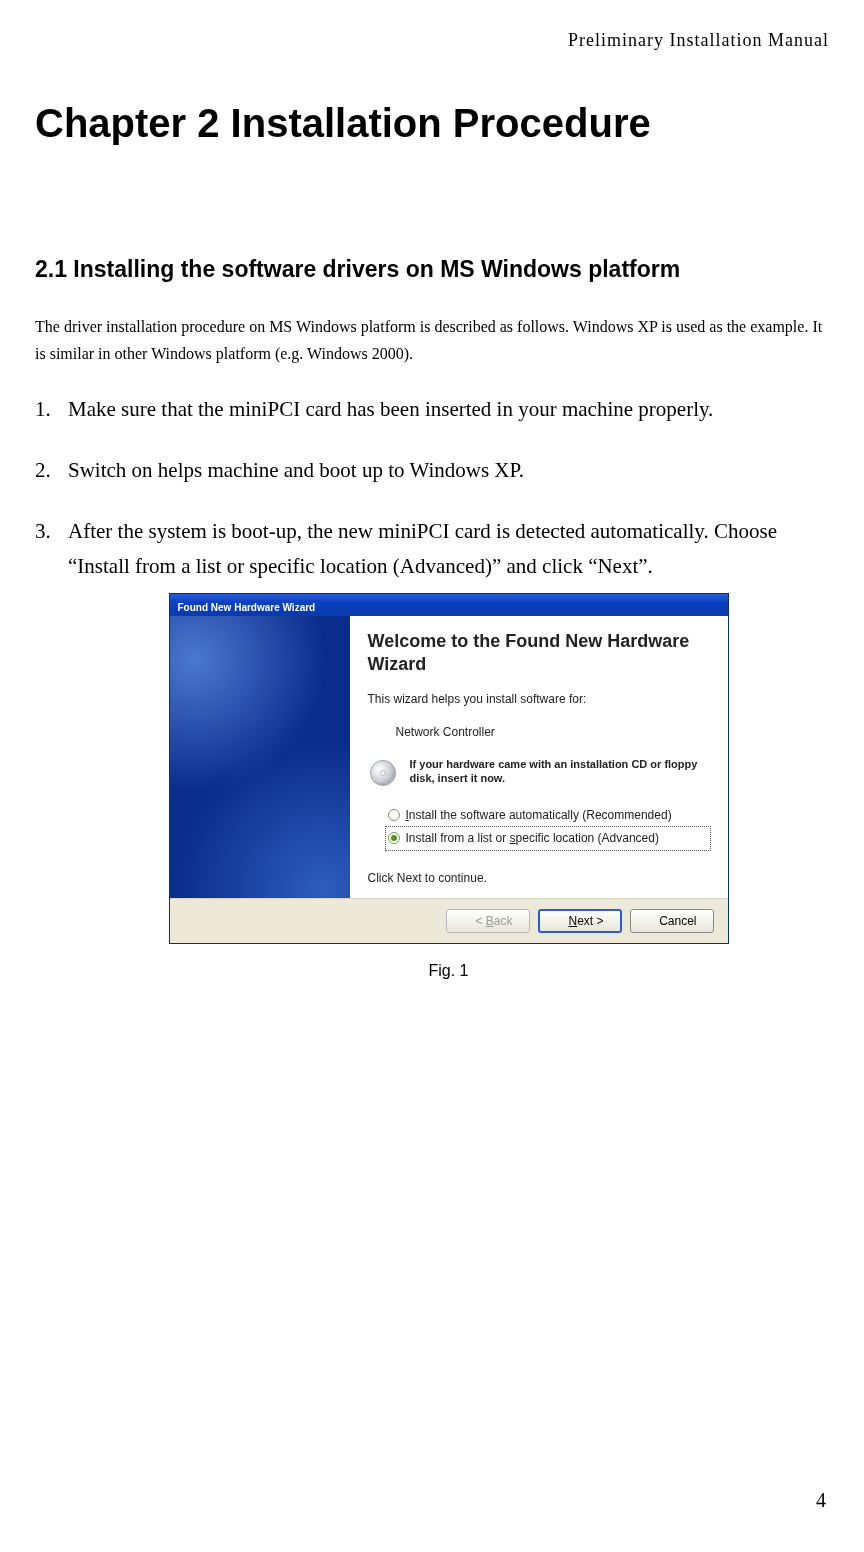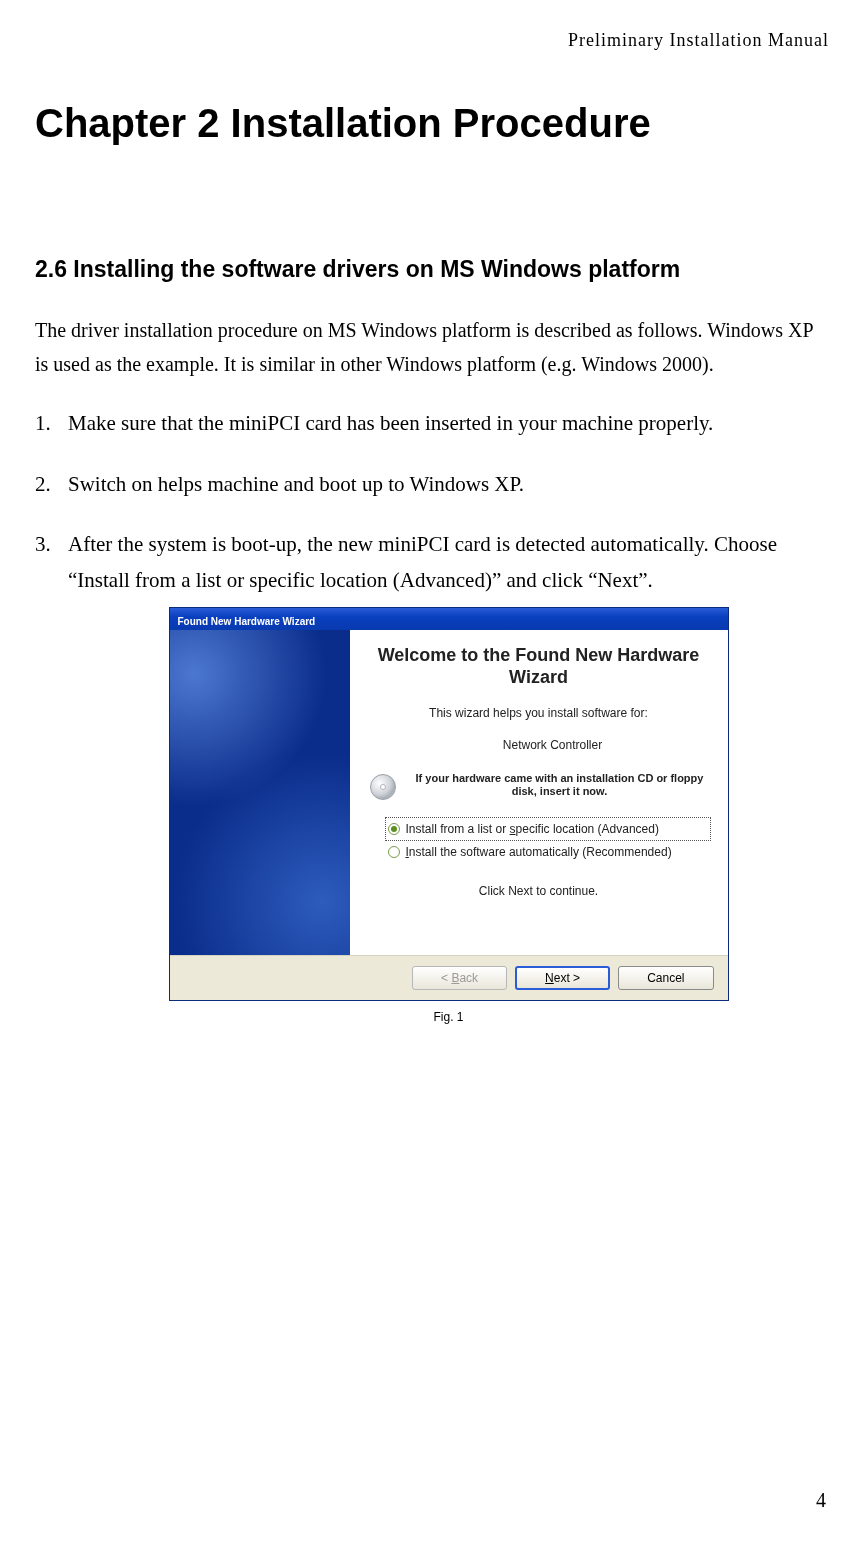--- a/index.html
+++ b/index.html
@@ -24,21 +24,21 @@
     font-size: 40px;
     margin-bottom: 110px;
   }
   .section-title {
     font-family: Arial, "Helvetica Neue", sans-serif;
     font-weight: bold;
     font-size: 23px;
     margin-bottom: 30px;
   }
   .body-text {
-    font-size: 20px;
+    font-size: 16px;
     line-height: 1.7;
     margin-bottom: 25px;
   }
   ol.steps {
     list-style: none;
     counter-reset: step;
     padding-left: 0;
   }
   ol.steps > li {
     counter-increment: step;
@@ -70,22 +70,21 @@
     height: 22px;
     background: linear-gradient(to bottom, #2a5cd8, #0a3fbf 40%, #083aaf);
     color: #fff;
     font-weight: bold;
     font-size: 10px;
     padding: 5px 8px 0 8px;
   }
   .wizard-body {
     display: flex;
     background: #fff;
-    height: 325px;
-    text-align: center;
+    height: 282px;
   }
   .wizard-side {
     width: 180px;
     background: #0a2c8a;
     position: relative;
     overflow: hidden;
   }
   .wizard-side-swoosh {
     position: absolute;
     width: 260px; height: 260px;
@@ -178,55 +177,55 @@
   }
   .xp-btn {
     min-width: 84px;
     height: 24px;
     font-family: Tahoma, sans-serif;
     font-size: 12px;
     background: linear-gradient(to bottom, #fff, #e9e6d9);
     border: 1px solid #8a8a8a;
     border-radius: 3px;
     color: #000;
-    padding: 0 28px;
+    padding: 0 16px;
     line-height: 22px;
     text-align: right;
   }
   .xp-btn.disabled {
     color: #9a9a9a;
     border-color: #b7b7b7;
   }
   .xp-btn.default {
     border: 2px solid #2a5cd8;
     line-height: 20px;
   }
   .xp-btn .u { text-decoration: underline; }
   .fig-caption {
     text-align: center;
     font-family: Arial, sans-serif;
-    font-size: 12px;
-    margin-top: 6px;
+    font-size: 16px;
+    margin-top: 13px;
   }
   .page-number {
     position: absolute;
     right: 38px;
     bottom: 40px;
     font-size: 20px;
     font-family: "Times New Roman", serif;
   }
 </style>
 </head>
 <body>
 
 <div class="page-header">Preliminary  Installation  Manual</div>
 
 <h1 class="chapter-title">Chapter 2 Installation Procedure</h1>
 
-<h2 class="section-title">2.6 Installing the software drivers on MS Windows platform</h2>
+<h2 class="section-title">2.1 Installing the software drivers on MS Windows platform</h2>
 
 <p class="body-text">The driver installation procedure on MS Windows platform is described as follows. Windows XP is used as the example. It is similar in other Windows platform (e.g. Windows 2000).</p>
 
 <ol class="steps">
   <li>Make sure that the miniPCI card has been inserted in your machine properly.</li>
   <li>Switch on helps machine and boot up to Windows XP.</li>
   <li>
     <span>After the system is boot-up, the new miniPCI card is detected automatically. Choose “Install from a list or specific location (Advanced)” and click “Next”.</span>
 
     <div class="wizard-wrap">
@@ -243,34 +242,34 @@
             <div class="wizard-device">Network Controller</div>
             <div class="wizard-cd-row">
               <div class="cd-icon">
                 <div class="cd-disc"></div>
                   <div class="cd-hole"></div>
               </div>
               <div class="cd-text">If your hardware came with an installation CD or floppy disk, insert it now.</div>
             </div>
 
             <div class="radio-group">
+              <div class="radio-row">
+                <span class="radio"></span>
+                <span class="radio-label">
+                  <span></span><span class="u">I</span><span>nstall the software automatically (Recommended)</span>
+                </span>
+              </div>
               <div class="radio-row selected">
                 <span class="radio filled">
                     <span class="dot"></span>
                   </span>
                 <span class="radio-label">
                   <span>Install from a list or </span><span class="u">s</span><span>pecific location (Advanced)</span>
                 </span>
               </div>
-              <div class="radio-row">
-                <span class="radio"></span>
-                <span class="radio-label">
-                  <span></span><span class="u">I</span><span>nstall the software automatically (Recommended)</span>
-                </span>
-              </div>
             </div>
 
             <div class="wizard-continue">Click Next to continue.</div>
           </div>
         </div>
         <div class="wizard-footer">
           <div class="xp-btn disabled">
             <span>&lt; </span><span class="u">B</span><span>ack</span>
           </div>
           <div class="xp-btn default">

